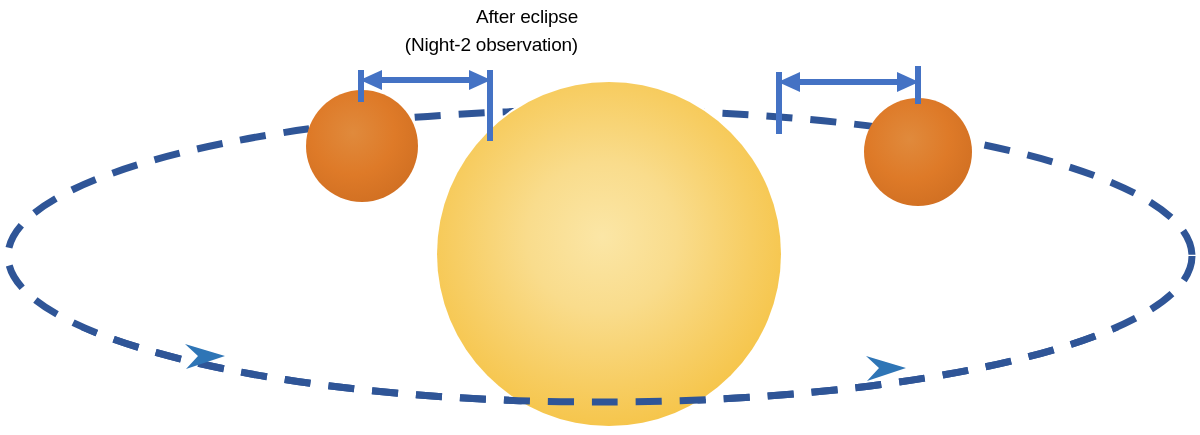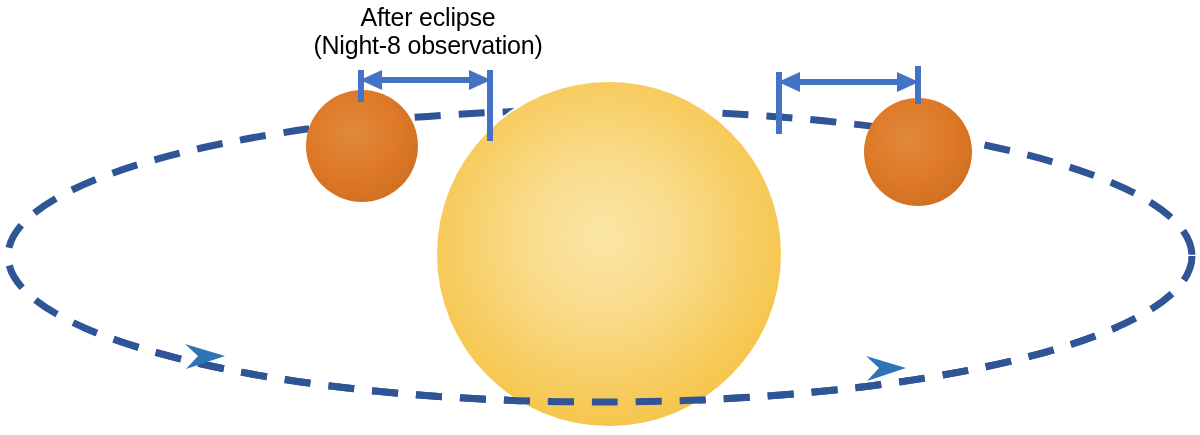--- a/index.html
+++ b/index.html
@@ -20,24 +20,24 @@
   }
   #scene {
     position: absolute;
     top: 0; left: 0;
     width: 1200px;
     height: 435px;
     display: block;
   }
   .label-block {
     position: absolute;
-    text-align: center;
+    text-align: right;
     color: #000000;
     font-family: "Liberation Sans", sans-serif;
-    font-size: 25px;
+    font-size: 19px;
     line-height: 28px;
     letter-spacing: -0.2px;
     white-space: nowrap;
     user-select: none;
   }
   .label-line { display: block; }
   #label-after  { left: 278px; top: 3px;  width: 300px; }
   #label-before { left: 698px; top: 3px;  width: 300px; }
 </style>
 </head>
@@ -102,17 +102,17 @@
       <line x1="779" y1="72" x2="779" y2="134" stroke-width="6"></line>
       <line x1="918" y1="66" x2="918" y2="104" stroke-width="6"></line>
       <line x1="788" y1="82" x2="909" y2="82" stroke-width="6"></line>
       <path d="M778,82 L800,72 L800,92 Z" stroke="none"></path>
       <path d="M919,82 L897,72 L897,92 Z" stroke="none"></path>
     </g>
   </svg>
 
   <div class="label-block" id="label-after">
     <span class="label-line">After eclipse</span>
-    <span class="label-line">(Night-8 observation)</span>
+    <span class="label-line">(Night-2 observation)</span>
   </div>
 
 
 </div>
 
 </body></html>

